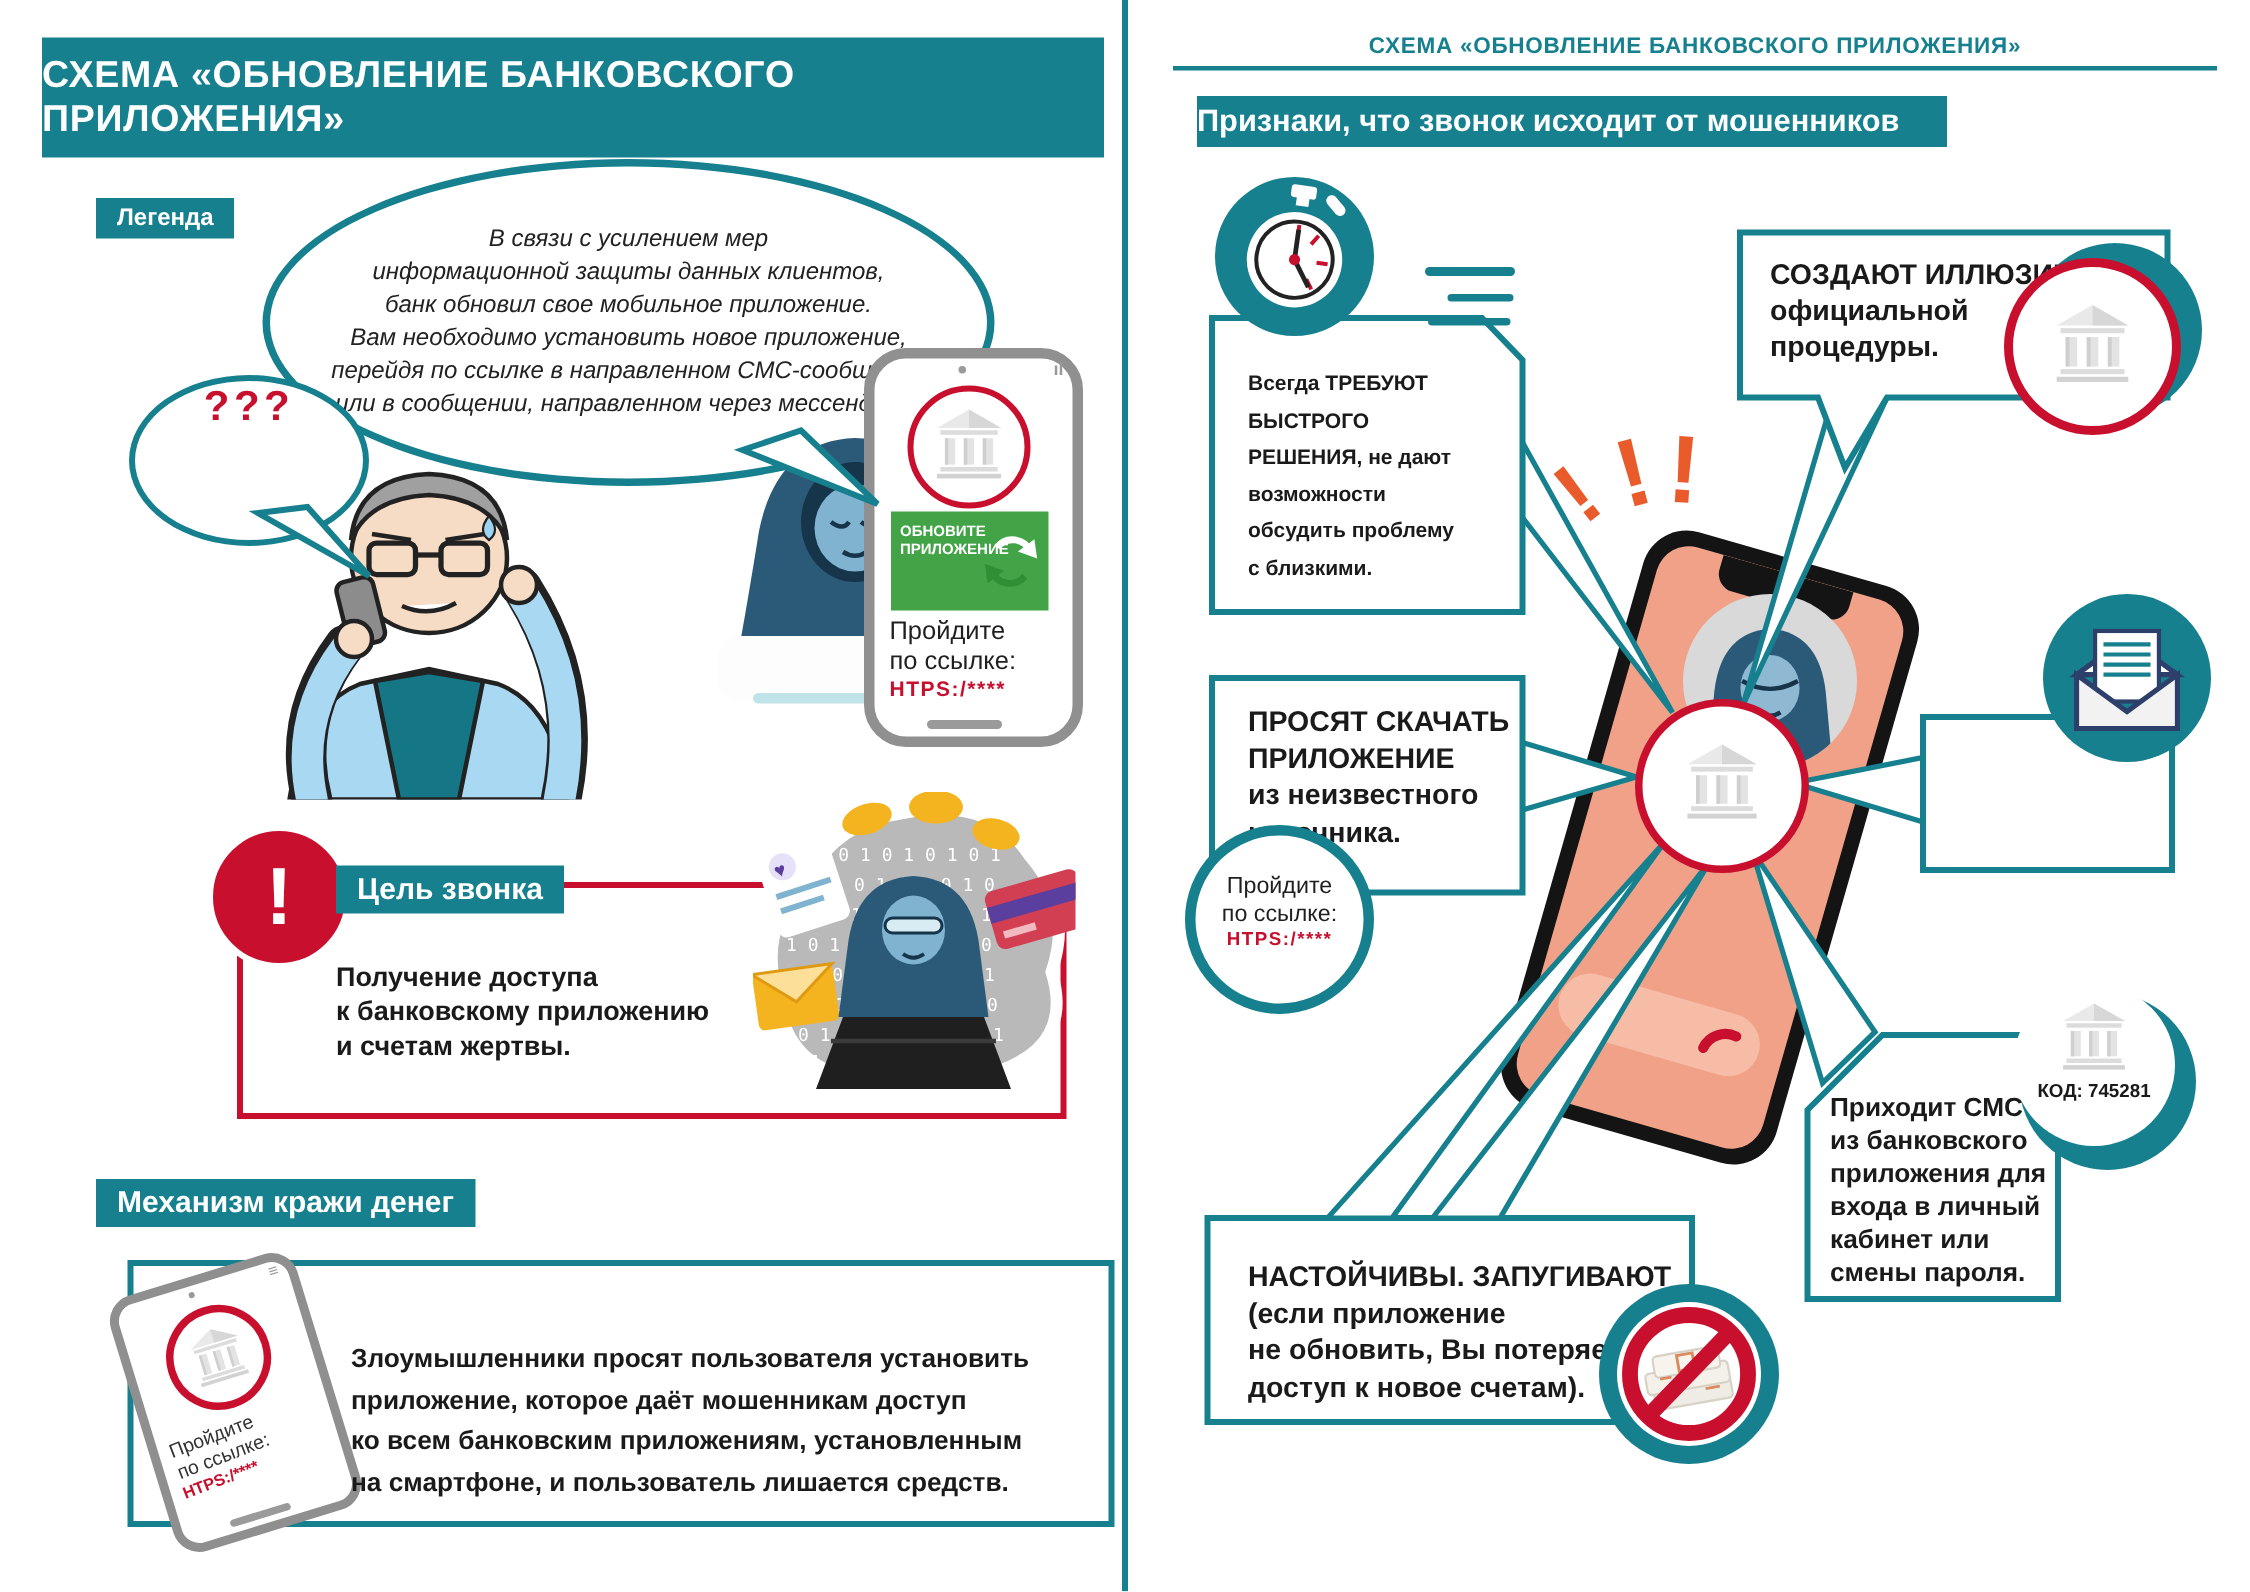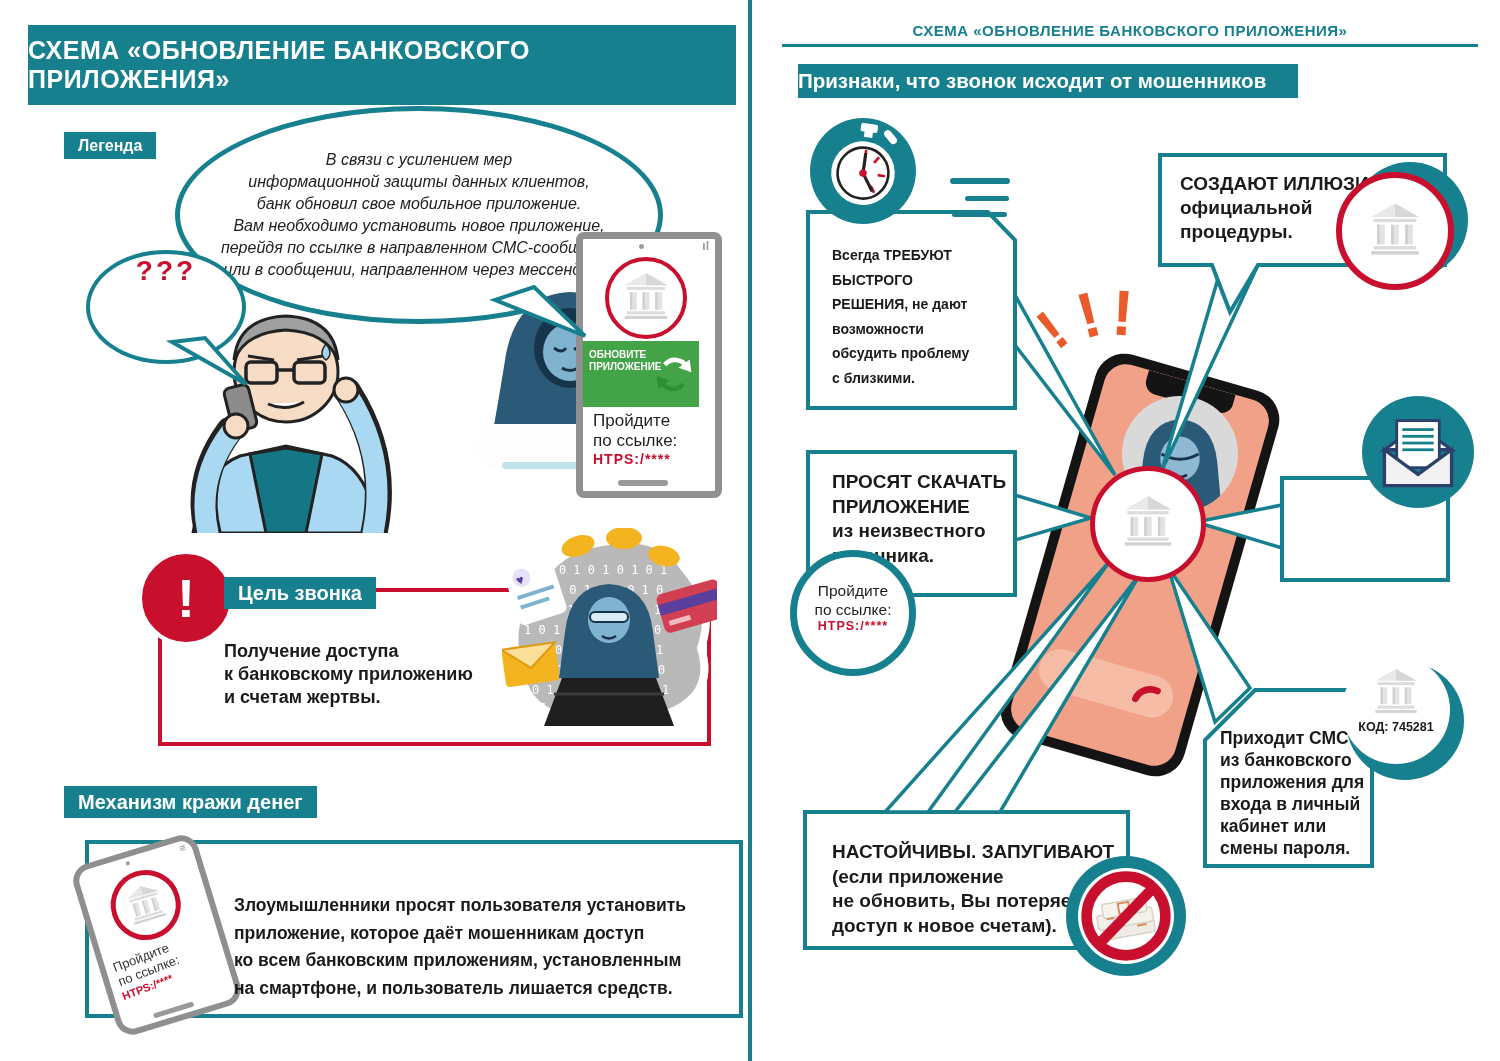--- a/index.html
+++ b/index.html
@@ -74,41 +74,41 @@
         <ellipse cx="120" cy="62" rx="36" ry="40" fill="#16344A"></ellipse>
         <ellipse cx="120" cy="66" rx="27" ry="29" fill="#7FB3CF"></ellipse>
         <path d="M104,62 q8,6 12,0" stroke="#16344A" stroke-width="3" fill="none"></path>
         <path d="M124,62 q8,6 12,0" stroke="#16344A" stroke-width="3" fill="none"></path>
         <path d="M112,82 q8,5 16,0" stroke="#16344A" stroke-width="3" fill="none"></path>
         <rect x="28" y="138" width="202" height="44" rx="16" fill="#FDFDFD"></rect>
         <rect x="52" y="176" width="146" height="7" rx="3.5" fill="#BFE3E8"></rect>
       </svg>
     </div>
 
-    <div class="abs" style="left:576px;top:232px;width:132px;height:252px;background:#fff;border:7px solid #909090;border-radius:8px;">
+    <div class="abs" style="left:576px;top:232px;width:132px;height:252px;background:#fff;border:7px solid #909090;border-radius:28px;">
       <div class="abs circle" style="left:56px;top:5px;width:5px;height:5px;background:#9a9a9a;"></div>
       <div class="abs" style="right:6px;top:0px;color:#9a9a9a;font-size:12px;font-weight:bold;">ıl</div>
       <div class="abs circle" style="left:22px;top:18px;width:74px;height:74px;border:4px solid #C8102E;background:#fff;">
         <div class="abs" style="left:11px;top:9px;width:52px;height:52px;">
             <svg viewBox="0 0 64 68" width="100%" height="100%">
               <polygon points="32,4 60,20 4,20" fill="#E9E9E9"></polygon>
               <polygon points="32,4 60,20 32,20" fill="#D7D7D7"></polygon>
               <rect x="7" y="22" width="50" height="4" fill="#DCDCDC"></rect>
               <rect x="11" y="29" width="9" height="23" fill="#E3E3E3"></rect>
               <rect x="27.5" y="29" width="9" height="23" fill="#E3E3E3"></rect>
               <rect x="44" y="29" width="9" height="23" fill="#E3E3E3"></rect>
               <rect x="11" y="29" width="3" height="23" fill="#CFCFCF"></rect>
               <rect x="27.5" y="29" width="3" height="23" fill="#CFCFCF"></rect>
               <rect x="44" y="29" width="3" height="23" fill="#CFCFCF"></rect>
               <rect x="7" y="54" width="50" height="4" fill="#DCDCDC"></rect>
               <rect x="4" y="60" width="56" height="4" fill="#D2D2D2"></rect>
             </svg>
           </div>
       </div>
-      <div class="abs" style="left:0;top:102px;width:116px;height:66px;background:var(--green,#43A447);">
+      <div class="abs" style="left:11px;top:102px;width:105px;height:66px;background:var(--green,#43A447);">
         <div class="pre" style="color:#fff;font-weight:bold;font-size:10px;line-height:12px;padding:8px 0 0 6px;">ОБНОВИТЕ
 ПРИЛОЖЕНИЕ</div>
         <div class="abs" style="right:3px;top:12px;width:44px;height:44px;">
           <svg viewBox="0 0 48 48" width="44" height="44">
             <path d="M38,16 A14,14 0 0 0 14,13" stroke="#fff" stroke-width="5" fill="none"></path>
             <polygon points="41,7 43,21 29,16" fill="#fff"></polygon>
             <path d="M10,30 A14,14 0 0 0 34,34" stroke="#2E8F35" stroke-width="5" fill="none"></path>
             <polygon points="7,39 5,25 19,30" fill="#2E8F35"></polygon>
           </svg>
         </div>

